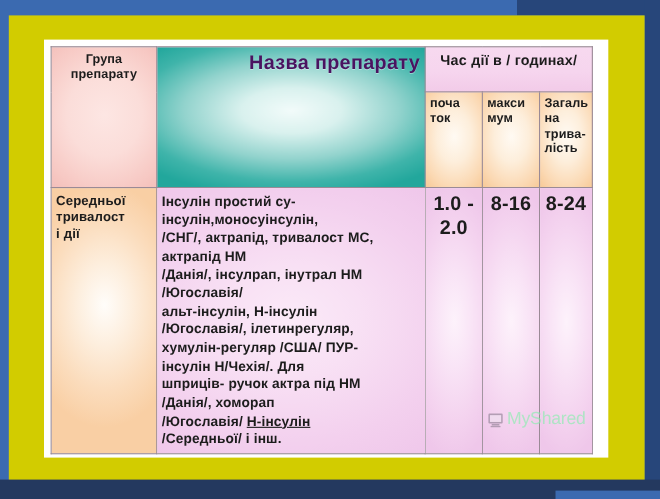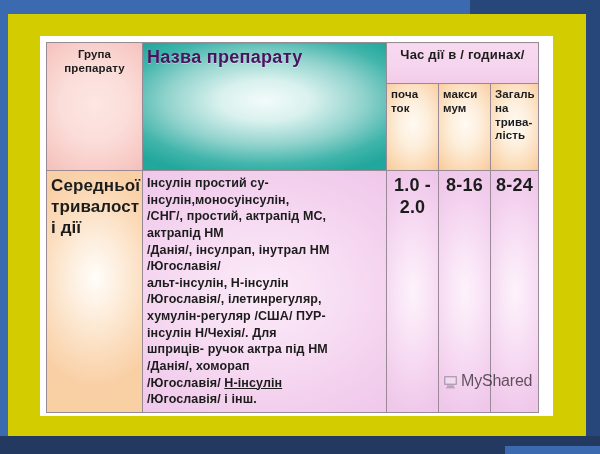--- a/index.html
+++ b/index.html
@@ -103,21 +103,21 @@
     letter-spacing: 0.1px;
     height: 110px;
     padding: 0 4px;
   }
 
   
   .h-name {
     background:
       radial-gradient(ellipse 72% 62% at 50% 45%,
         #f2fbfa 0%, #d9f1ee 26%, #92d3cd 56%, #3fb4aa 82%, #22a79c 100%);
-    text-align: left;
+    text-align: right;
     vertical-align: middle;
     height: 110px;
   }
   .h-name span {
     font-size: 18px;
     color: #4a1360;
     letter-spacing: 0.3px;
     text-shadow: 0 1px 0 rgba(255,255,255,0.35);
   }
 
@@ -145,21 +145,21 @@
     height: 78px;
     vertical-align: top;
     letter-spacing: 0.1px;
   }
 
   
   .b-group {
     background:
       radial-gradient(ellipse 78% 46% at 50% 44%,
         #fffdfa 0%, #fdeedd 34%, #fbdcbc 70%, #f9cfa4 100%);
-    font-size: 17px;
+    font-size: 12px;
     line-height: 1.24;
     padding: 5px 4px 4px 5px;
     letter-spacing: 0.1px;
   }
 
   
   .b-name {
     background:
       radial-gradient(ellipse 88% 70% at 50% 50%,
         #fbeaf8 0%, #f8e0f4 30%, #f3d0ee 66%, #eec4e9 100%);
@@ -191,21 +191,21 @@
     left: 443px;
     top: 372px;
     display: flex;
     align-items: center;
     gap: 3px;
     opacity: 0.62;
     pointer-events: none;
   }
   #watermark .wm-text {
     font-size: 16px;
-    color: #000000;
+    color: #86efac;
     letter-spacing: -0.2px;
     font-family: "Liberation Sans", sans-serif;
   }
   #watermark .wm-icon {
     width: 15px; height: 15px;
     position: relative;
   }
 </style>
 </head>
 <body>
@@ -259,32 +259,32 @@
       <tr>
         <td class="b-group">
           <div>Середньої</div>
           <div>тривалост</div>
           <div>і дії</div>
         </td>
         <td class="b-name">
           <div id="name-lines">
               <div class="line"><span>Інсулін простий су-</span></div>
               <div class="line"><span>інсулін,моносуінсулін,</span></div>
-              <div class="line"><span>/СНГ/, простий, актрапід МС,</span></div>
+              <div class="line"><span>/СНГ/, актрапід, тривалост МС,</span></div>
               <div class="line"><span>актрапід НМ</span></div>
               <div class="line"><span>/Данія/, інсулрап, інутрал НМ</span></div>
               <div class="line"><span>/Югославія/</span></div>
               <div class="line"><span>альт-інсулін, Н-інсулін</span></div>
               <div class="line"><span>/Югославія/, ілетинрегуляр,</span></div>
               <div class="line"><span>хумулін-регуляр /США/ ПУР-</span></div>
               <div class="line"><span>інсулін Н/Чехія/. Для</span></div>
               <div class="line"><span>шприців- ручок актра під НМ</span></div>
               <div class="line"><span>/Данія/, хоморап</span></div>
               <div class="line"><span>/Югославія/ </span><span class="u">Н-інсулін</span></div>
-              <div class="line"><span>/Югославія/ і інш.</span></div>
+              <div class="line"><span>/Середньої/ і інш.</span></div>
             </div>
         </td>
         <td class="b-num">
           <div>1.0 -</div>
           <div>2.0</div>
         </td>
         <td class="b-num">
           <div>8-16</div>
         </td>
         <td class="b-num">

